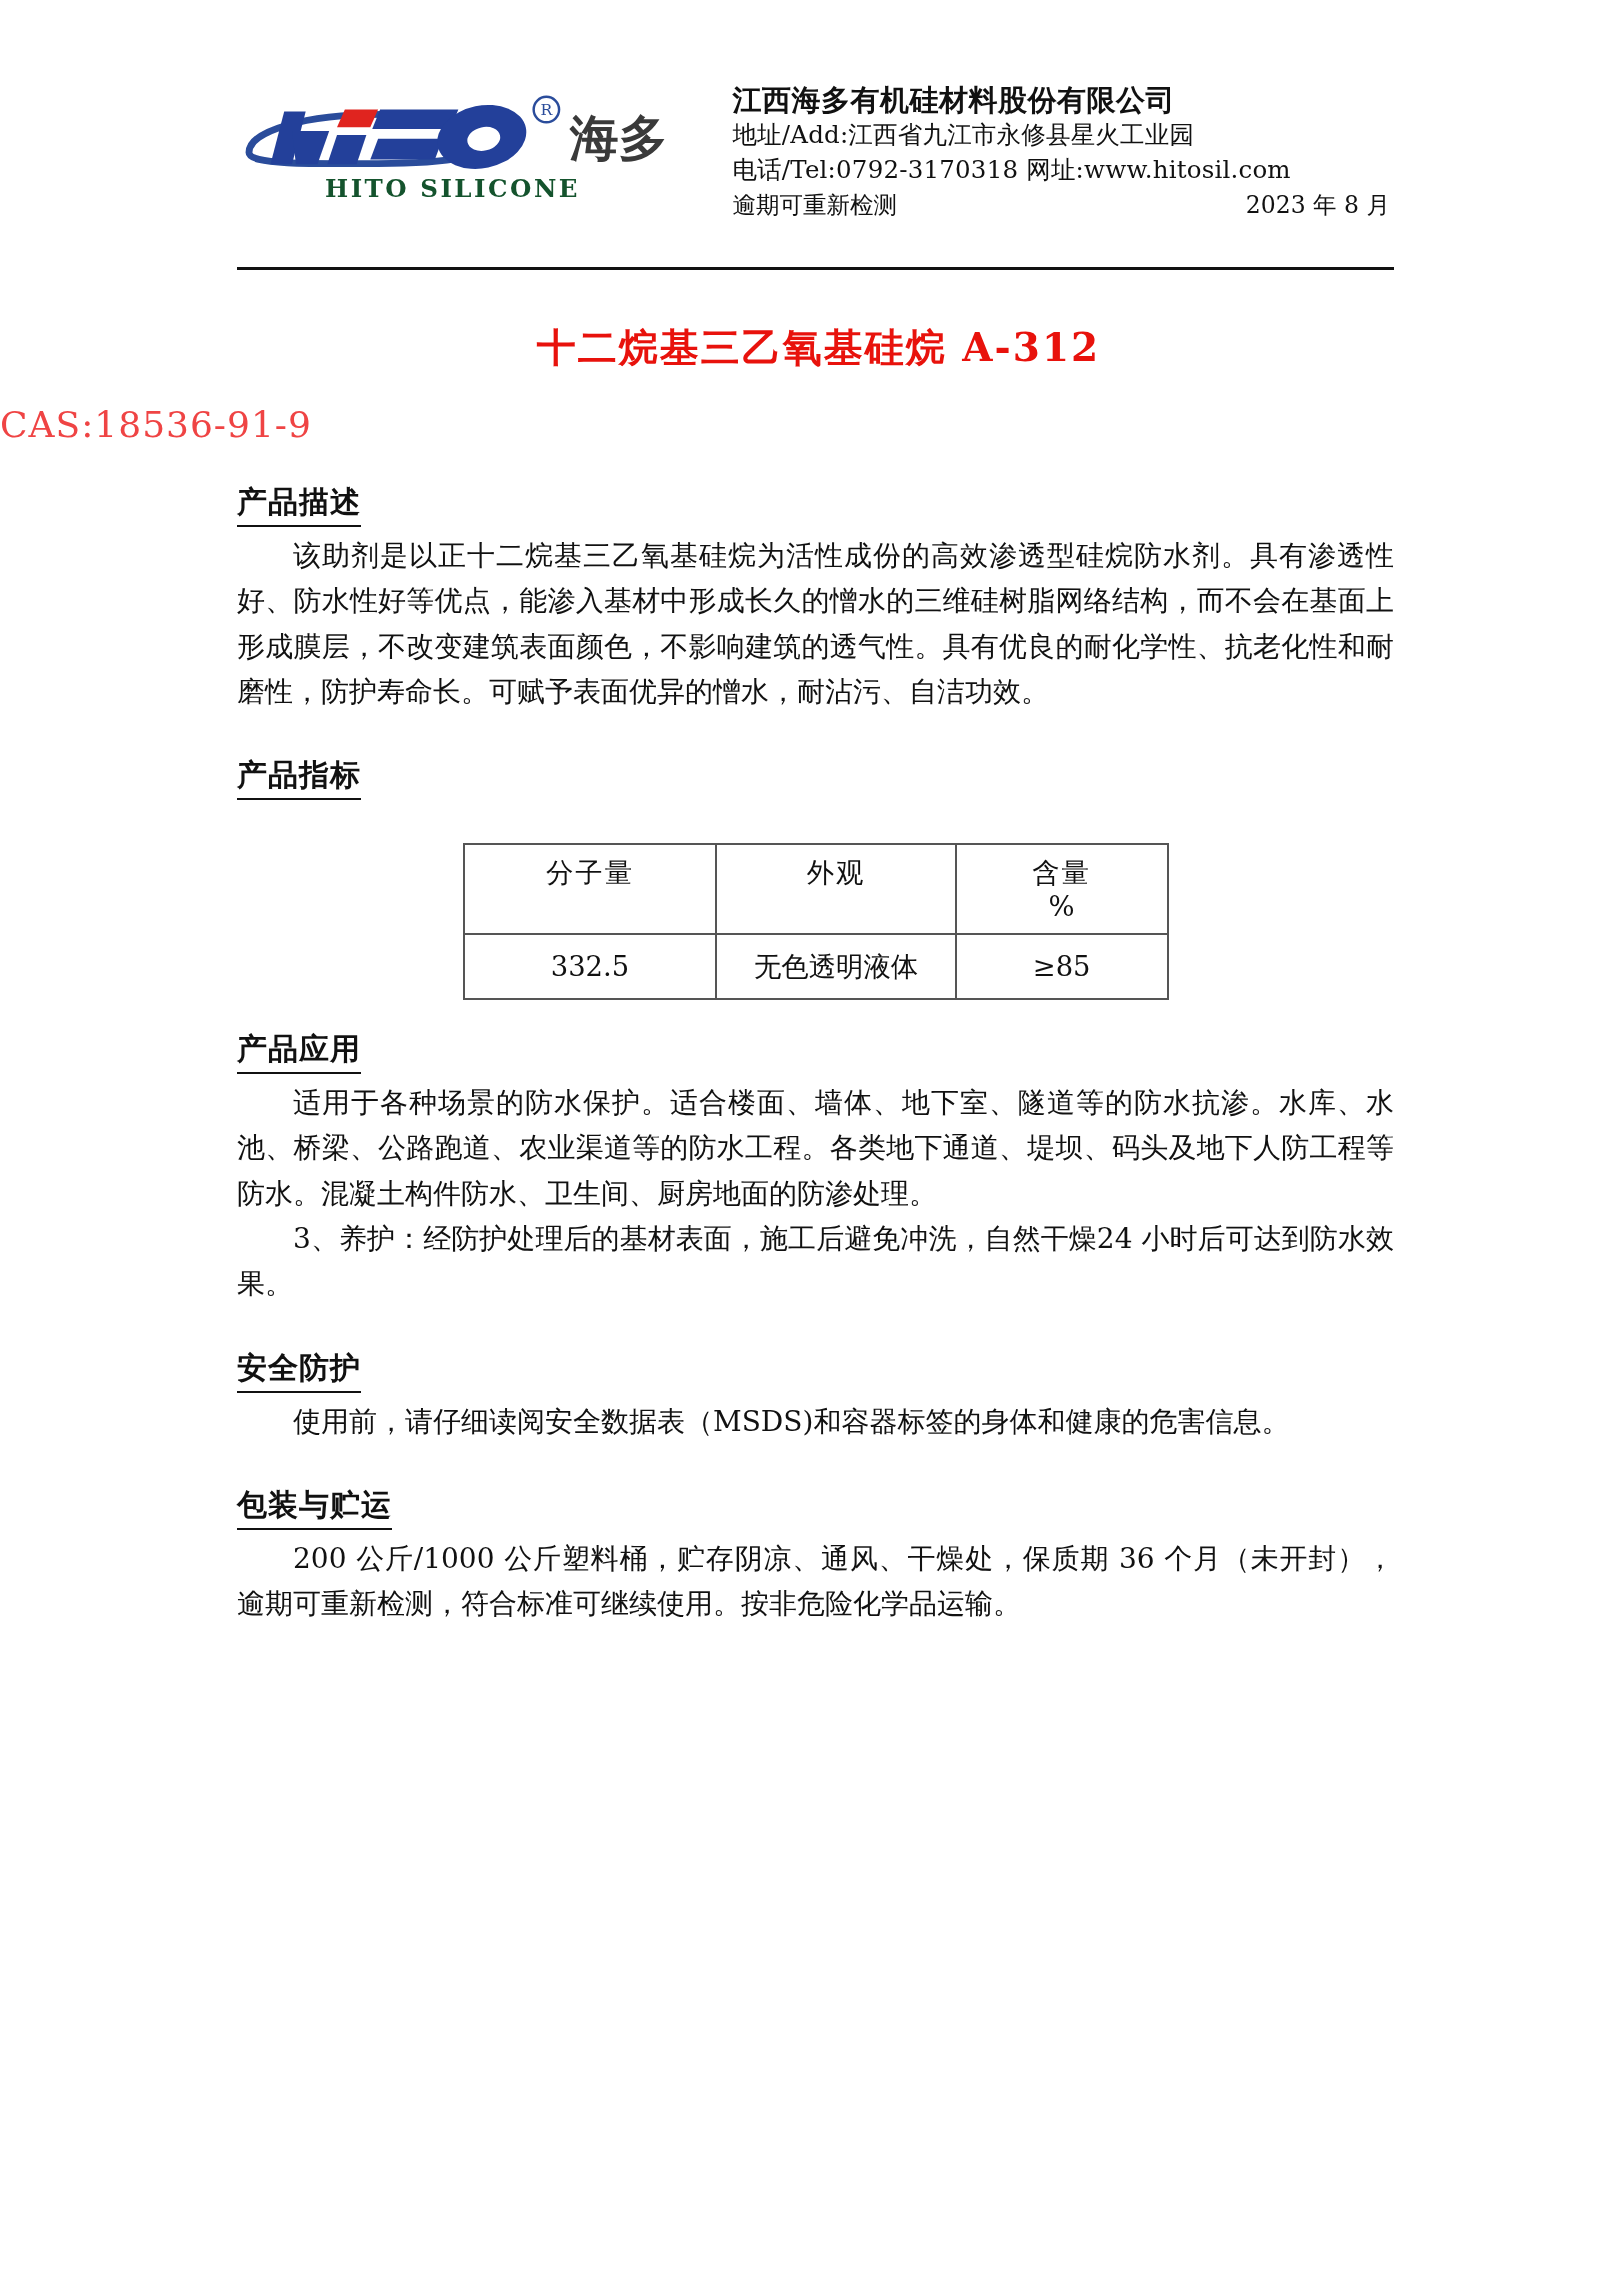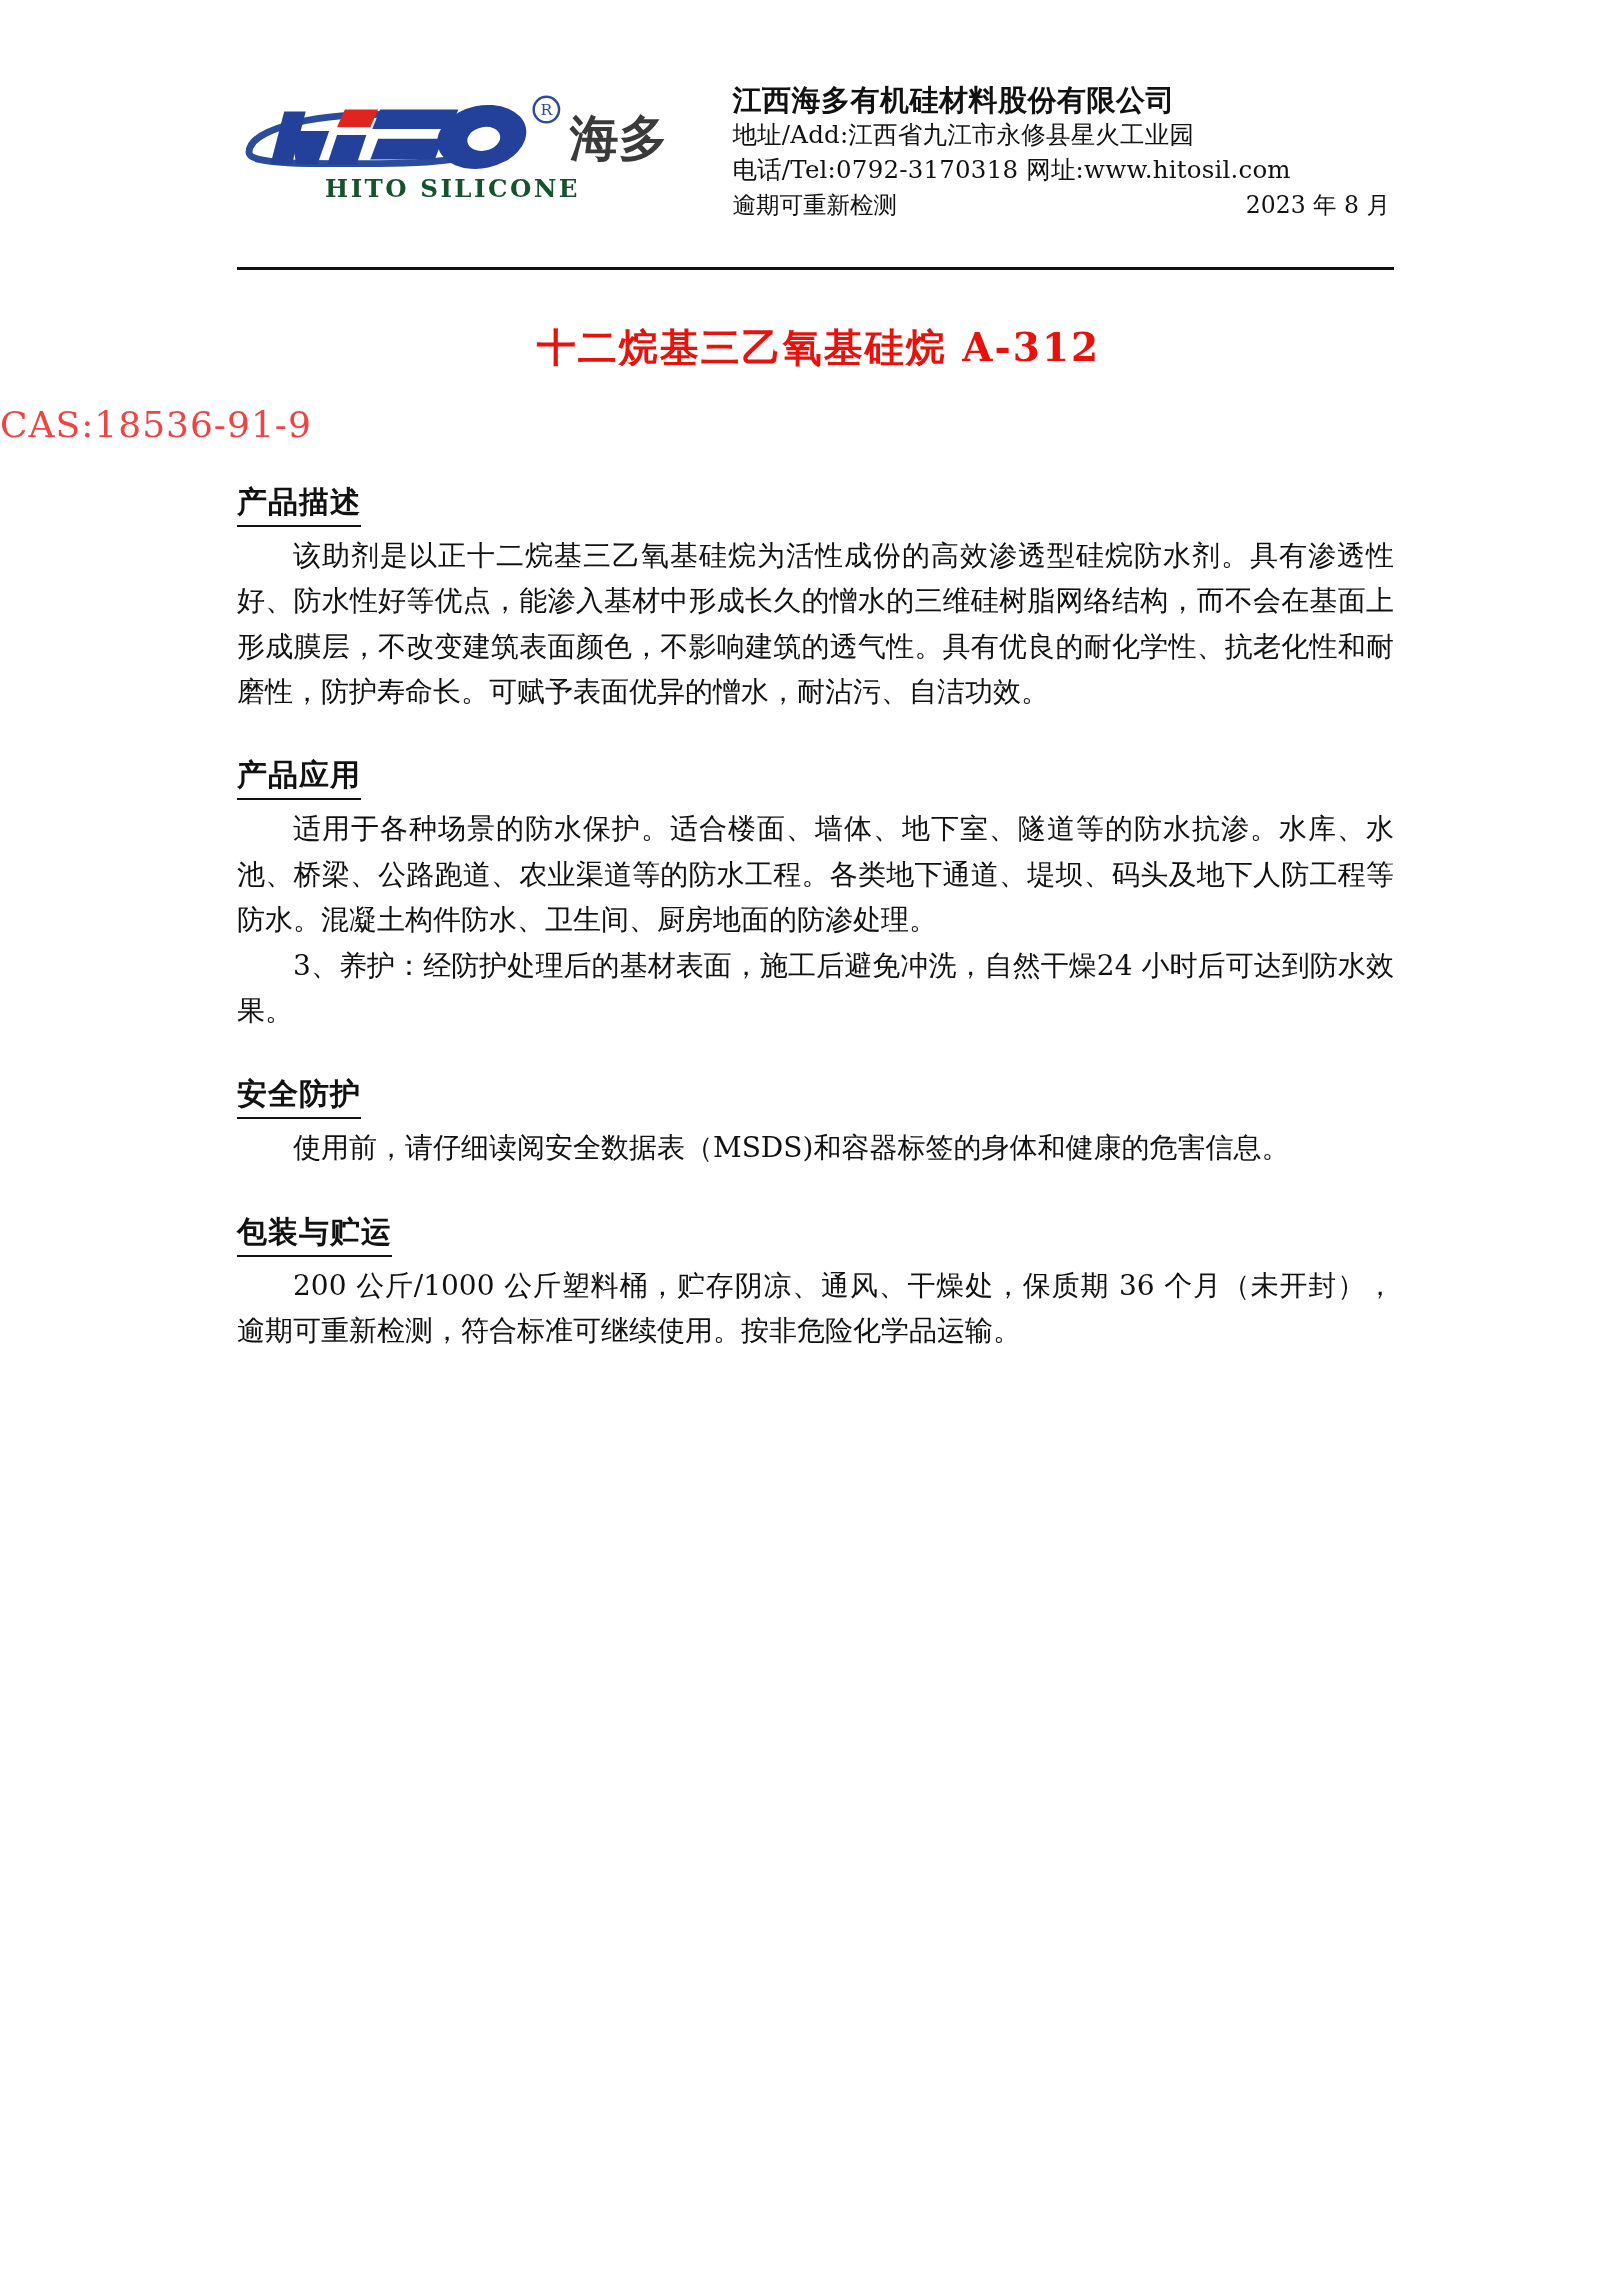--- a/index.html
+++ b/index.html
@@ -231,20 +231,42 @@
   <div class="doc-title">十二烷基三乙氧基硅烷 A-312</div>
   <div class="doc-cas">CAS:18536-91-9</div>
 
   <div class="body">
 
     <div class="block">
       <div class="sect-head">产品描述</div>
       <p class="para">该助剂是以正十二烷基三乙氧基硅烷为活性成份的高效渗透型硅烷防水剂。具有渗透性好、防水性好等优点，能渗入基材中形成长久的憎水的三维硅树脂网络结构，而不会在基面上形成膜层，不改变建筑表面颜色，不影响建筑的透气性。具有优良的耐化学性、抗老化性和耐磨性，防护寿命长。可赋予表面优异的憎水，耐沾污、自洁功效。</p>
     </div>
 
+    <div class="block-tight">
+      <div class="sect-head">产品指标</div>
+      <div class="table-wrap">
+        <table class="spec">
+          <tbody>
+              <tr class="head">
+            <td class="col-a">分子量</td>
+            <td class="col-b">外观</td>
+            <td class="col-c">
+              <span>含量</span>
+              <span class="l2">%</span>
+            </td>
+          </tr>
+          <tr class="val">
+            <td class="col-a">332.5</td>
+            <td class="col-b">无色透明液体</td>
+            <td class="col-c">≥85</td>
+          </tr>
+        </tbody>
+          </table>
+      </div>
+    </div>
 
     <div class="block">
       <div class="sect-head">产品应用</div>
       <p class="para">适用于各种场景的防水保护。适合楼面、墙体、地下室、隧道等的防水抗渗。水库、水池、桥梁、公路跑道、农业渠道等的防水工程。各类地下通道、堤坝、码头及地下人防工程等防水。混凝土构件防水、卫生间、厨房地面的防渗处理。</p>
       <p class="para">3、养护：经防护处理后的基材表面，施工后避免冲洗，自然干燥24 小时后可达到防水效果。</p>
     </div>
 
     <div class="block">
       <div class="sect-head">安全防护</div>
       <p class="para">使用前，请仔细读阅安全数据表（MSDS)和容器标签的身体和健康的危害信息。</p>

